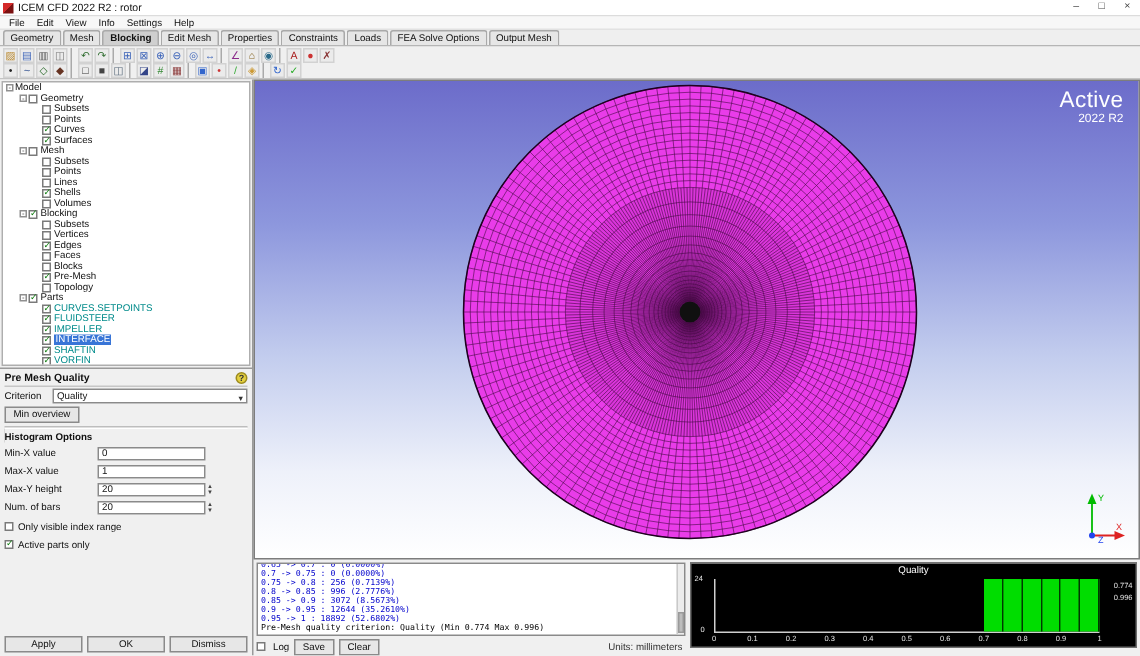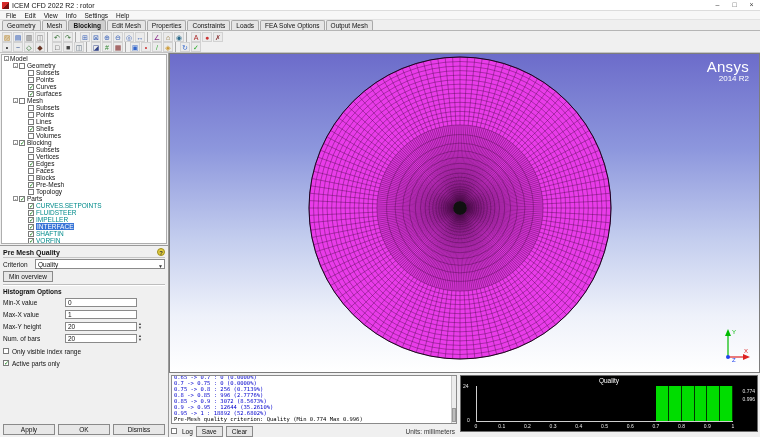--- a/index.html
+++ b/index.html
@@ -667,22 +667,22 @@
             <circle cx="290" cy="154" r="128.3"></circle>
             <circle cx="290" cy="154" r="132.9"></circle>
             <circle cx="290" cy="154" r="137.4"></circle>
             <circle cx="290" cy="154" r="141.9"></circle>
             <circle cx="290" cy="154" r="146.5"></circle>
             <circle cx="290" cy="154" r="151.0"></circle>
           </g>
           <circle cx="290" cy="154" r="7" fill="#101010"></circle>
         </svg>
       <div class="ansys-logo">
-        <div class="ansys-name">Ansys</div>
-        <div class="ansys-ver">2014 R2</div>
+        <div class="ansys-name">Active</div>
+        <div class="ansys-ver">2022 R2</div>
       </div>
       <svg class="triad" width="32" height="38">
         <line x1="8" y1="32" x2="8" y2="9" stroke="#00bb00" stroke-width="1.2"></line>
         <polygon points="8,4 5,11 11,11" fill="#00bb00"></polygon>
         <line x1="8" y1="32" x2="25" y2="32" stroke="#dd2222" stroke-width="1.2"></line>
         <polygon points="30,32 23,29 23,35" fill="#dd2222"></polygon>
         <circle cx="8" cy="32" r="2" fill="#2244ee"></circle>
         <text x="12" y="9" fill="#00bb00" font-size="6">Y</text>
         <text x="24" y="28" fill="#dd2222" font-size="6">X</text>
         <text x="12" y="37" fill="#2244ee" font-size="6">Z</text>

